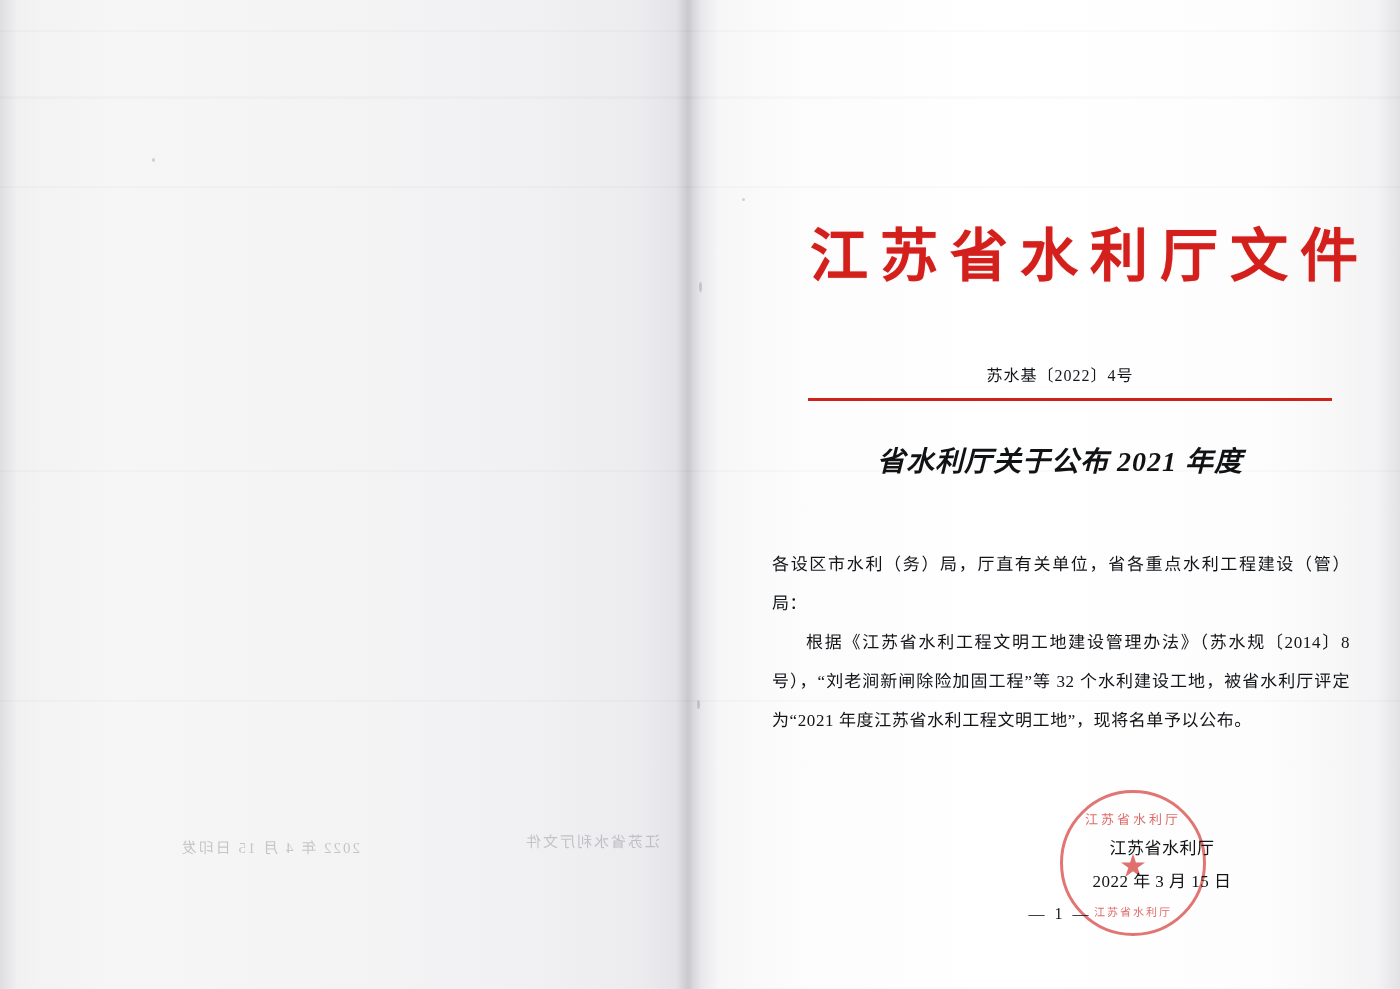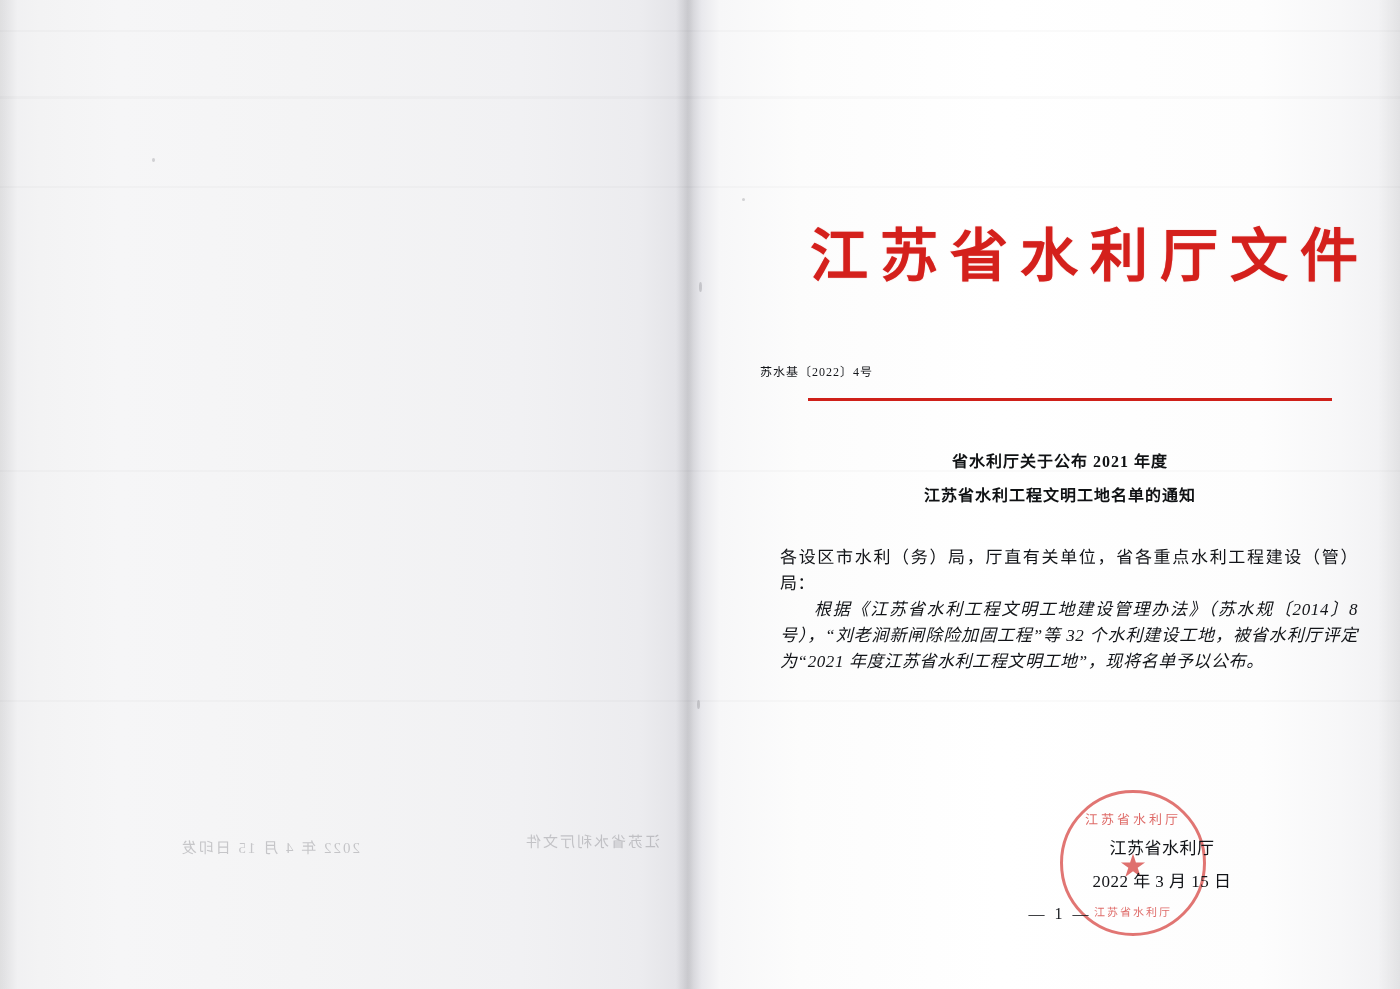--- a/index.html
+++ b/index.html
@@ -93,62 +93,64 @@
     font-family: "Liberation Serif", "DejaVu Serif", serif;
     text-shadow: 0 0 1px rgba(212,32,28,0.5);
     white-space: nowrap;
   }
 
   .docnum {
     position: absolute;
     left: 0;
     top: 362px;
     width: 600px;
-    font-size: 12px;
+    text-align: center;
+    font-size: 16px;
     color: #14161a;
     letter-spacing: 1px;
   }
 
   .redline {
     position: absolute;
     left: 48px;
     top: 398px;
     width: 524px;
     height: 2.5px;
     background: #cf2019;
   }
 
   .title {
     position: absolute;
     left: 30px;
     top: 445px;
     width: 540px;
     text-align: center;
-    font-size: 16px;
+    font-size: 28px;
     font-weight: bold;
     line-height: 34px;
     color: #101214;
     letter-spacing: 1px;
+    font-style: italic;
   }
 
   .body {
     position: absolute;
-    left: 20px;
+    left: 12px;
     top: 545px;
     width: 578px;
     font-size: 17px;
-    line-height: 26px;
+    line-height: 39px;
     color: #121418;
     letter-spacing: 0.6px;
   }
   .body p {
     margin: 0;
     text-align: justify;
   }
-  .indent { text-indent: 2em; font-style: italic; }
+  .indent { text-indent: 2em; }
 
   .signature {
     position: absolute;
     right: 48px;
     top: 832px;
     width: 300px;
     text-align: center;
     font-size: 17px;
     line-height: 33px;
     color: #121418;
@@ -231,21 +233,20 @@
   <div class="doc">
 
     <div class="masthead">江苏省水利厅文件</div>
 
     <div class="docnum">苏水基〔2022〕4号</div>
 
     <div class="redline"></div>
 
     <div class="title">
       <div>省水利厅关于公布 2021 年度</div>
-      <div>江苏省水利工程文明工地名单的通知</div>
     </div>
 
     <div class="body">
       <p>各设区市水利（务）局，厅直有关单位，省各重点水利工程建设（管）局：</p>
       <p class="indent">根据《江苏省水利工程文明工地建设管理办法》（苏水规〔2014〕8 号），“刘老涧新闸除险加固工程”等 32 个水利建设工地，被省水利厅评定为“2021 年度江苏省水利工程文明工地”，现将名单予以公布。</p>
     </div>
 
     <div class="seal">
       <div class="seal-text-top">江苏省水利厅</div>
       <div class="seal-star">★</div>

